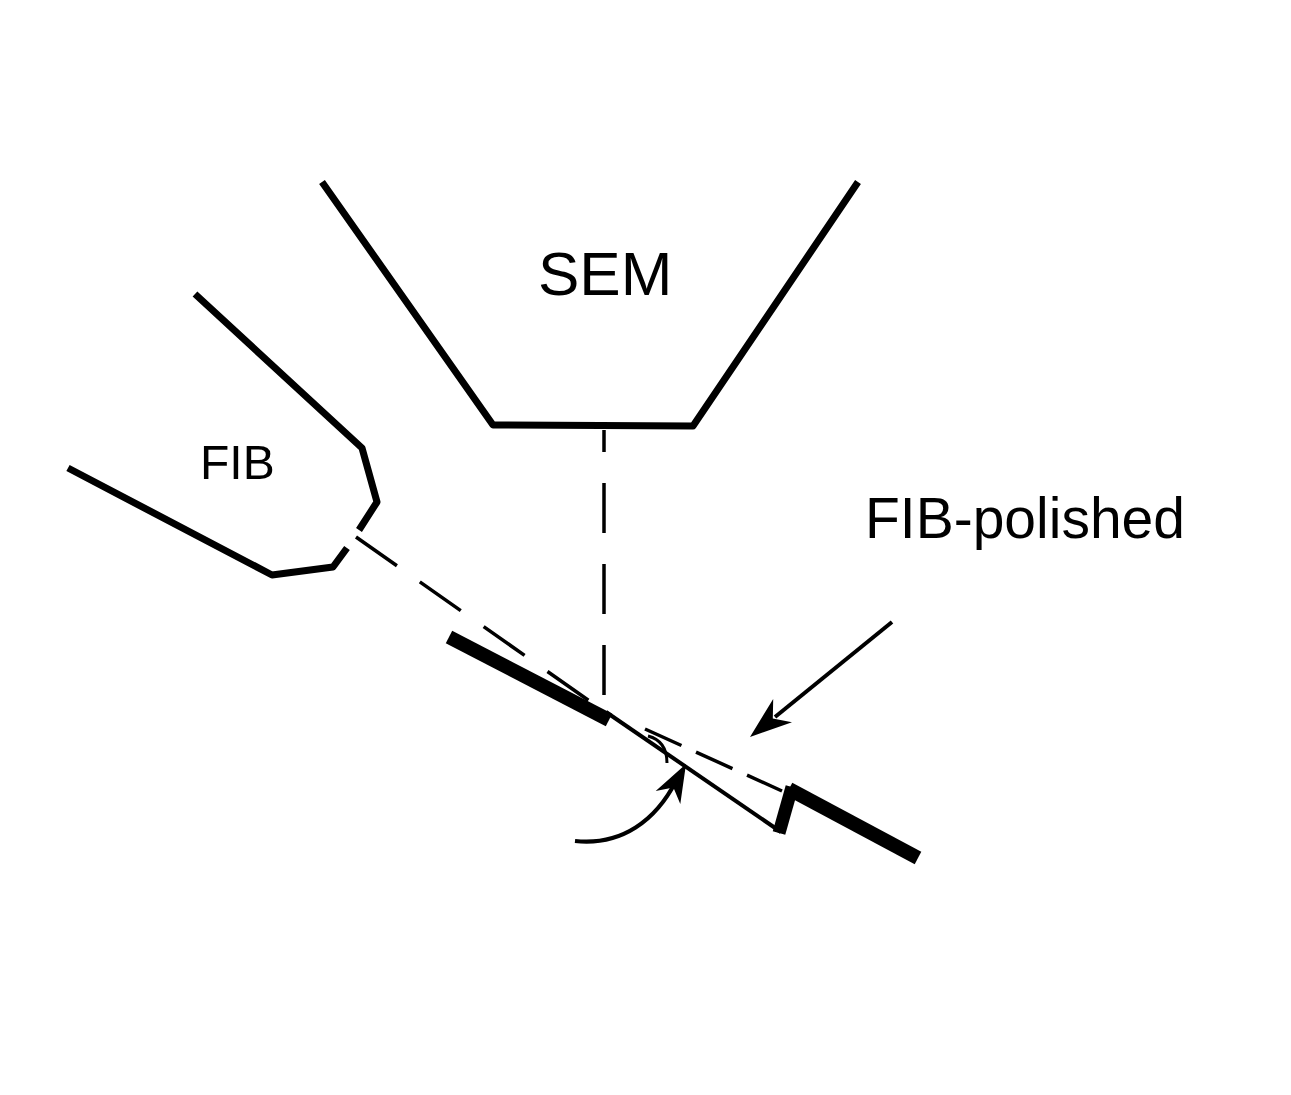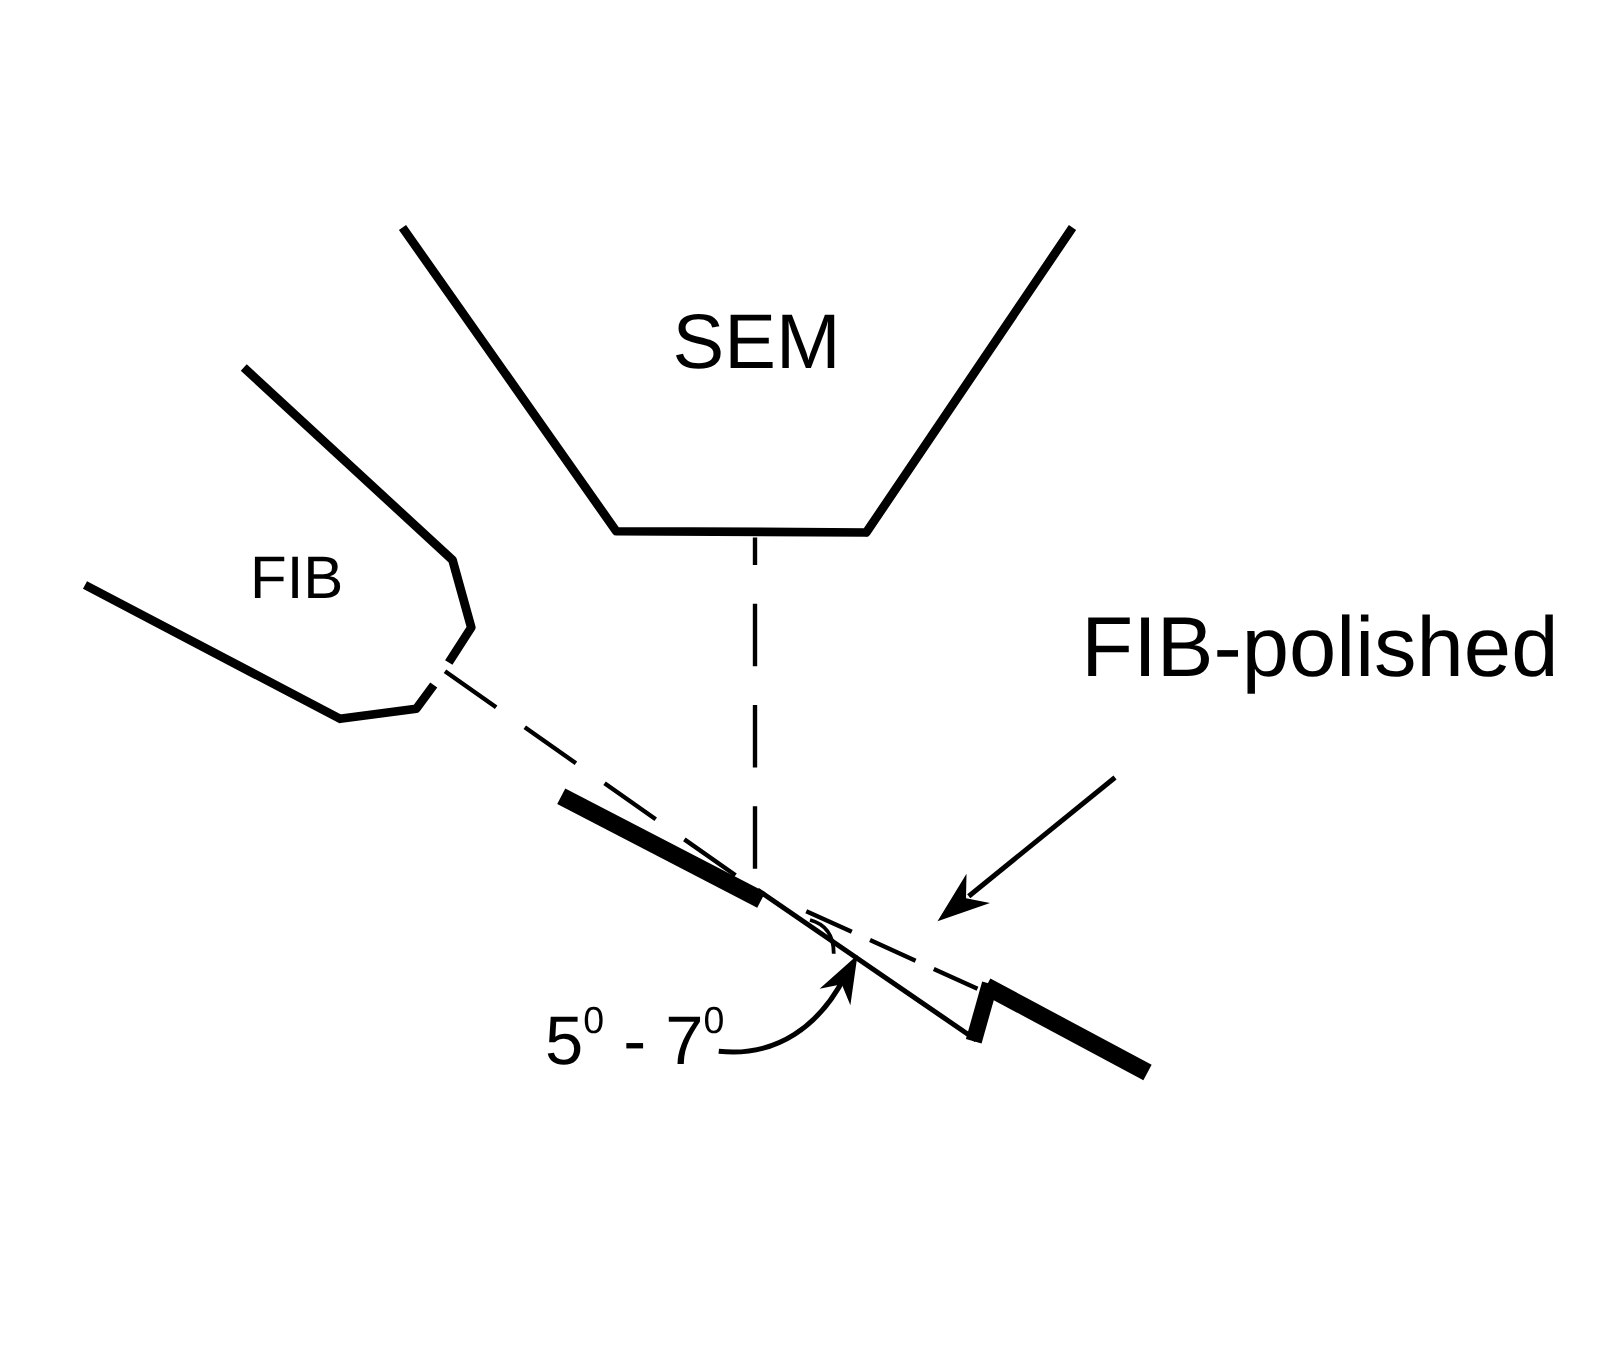--- a/index.html
+++ b/index.html
@@ -36,21 +36,21 @@
   }
   #fib-label {
     left: 200px;
     top: 432px;
     font-size: 48px;
     line-height: 62px;
   }
   #polished-label {
     left: 865px;
     top: 487px;
-    font-size: 68px;
+    font-size: 57px;
     line-height: 63px;
     white-space: normal;
   }
   #angle-label {
     left: 436px;
     top: 805px;
     font-size: 55px;
     line-height: 55px;
   }
   #angle-label sup {
@@ -98,17 +98,14 @@
   </svg>
 
   <div class="label" id="sem-label">SEM</div>
 
   <div class="label" id="fib-label">FIB</div>
 
   <div class="label" id="polished-label">
     <span>FIB-polished</span><br>
   </div>
 
-  <div class="label" id="angle-label">
-    <span>5</span><sup>0</sup><span> - </span><span>7</span><sup>0</sup>
-  </div>
 
 </div>
 
 </body></html>

